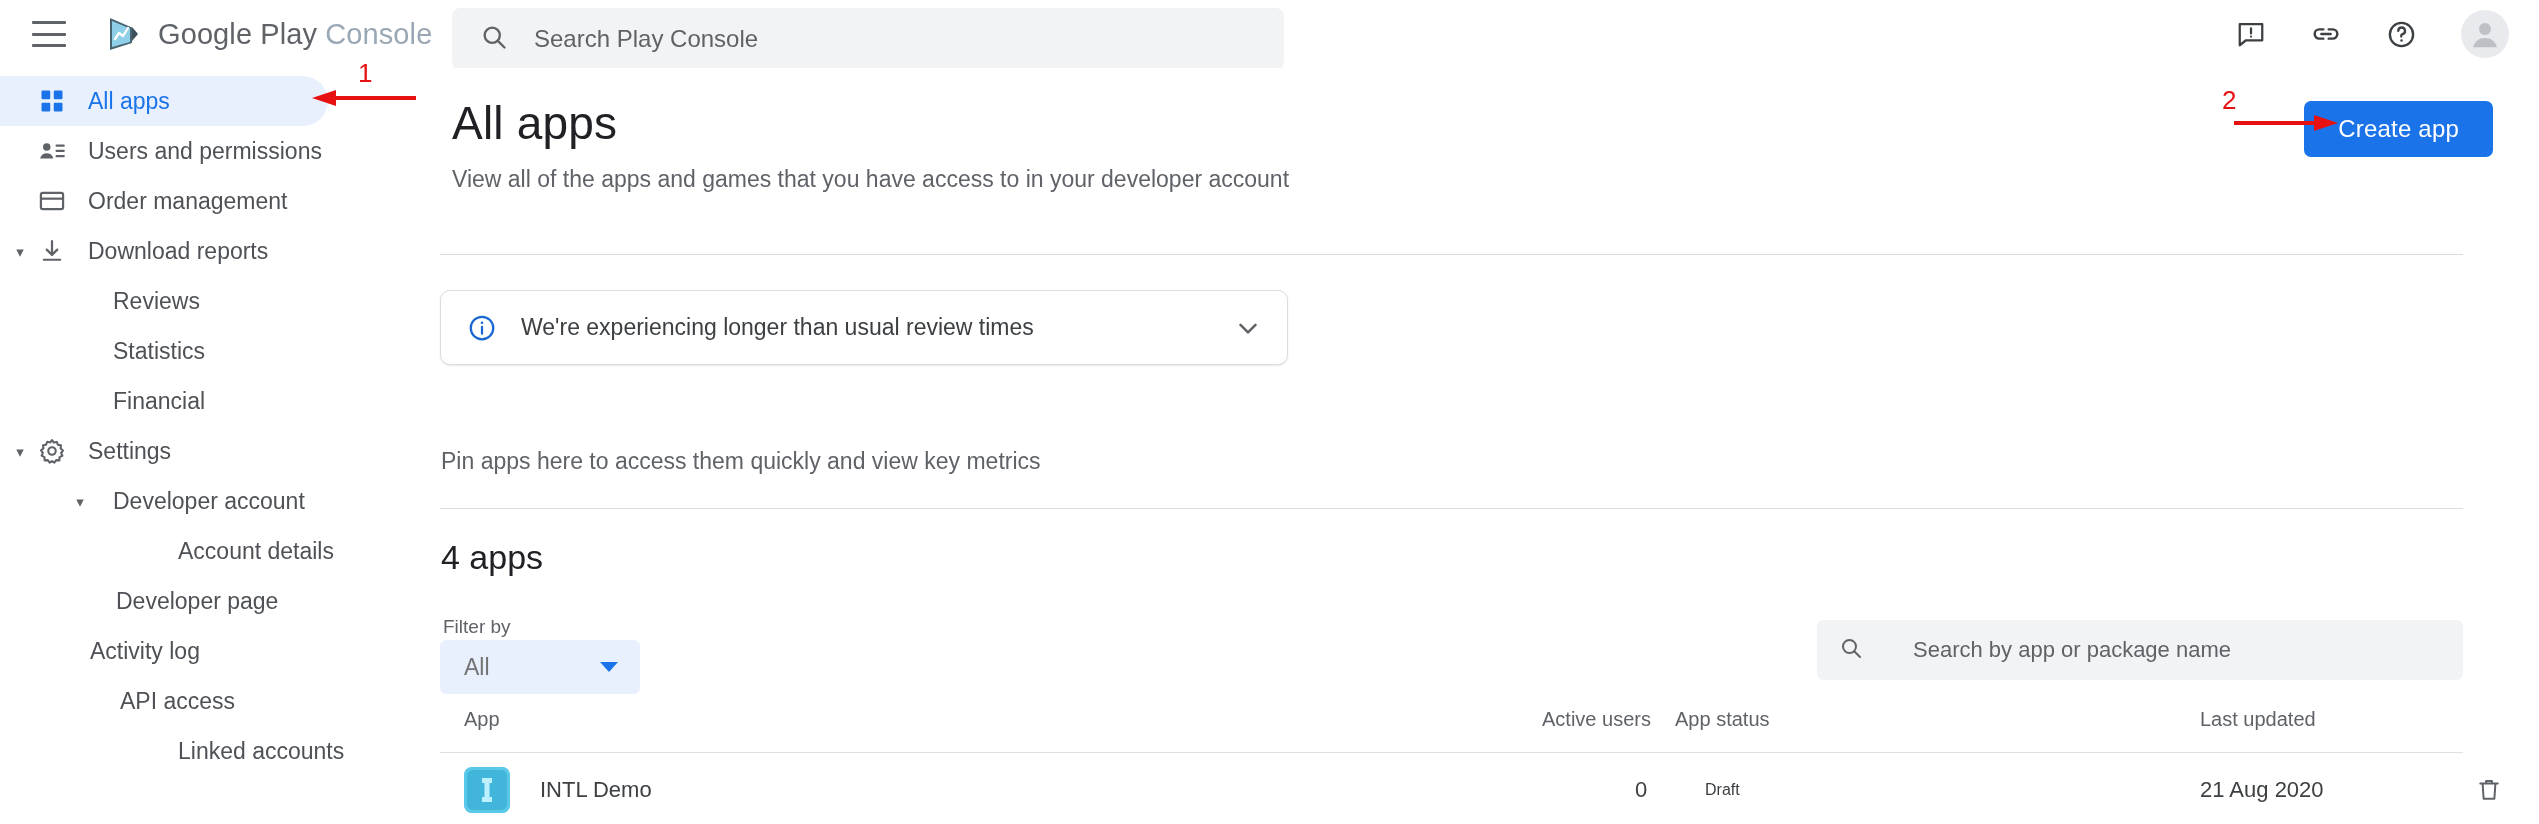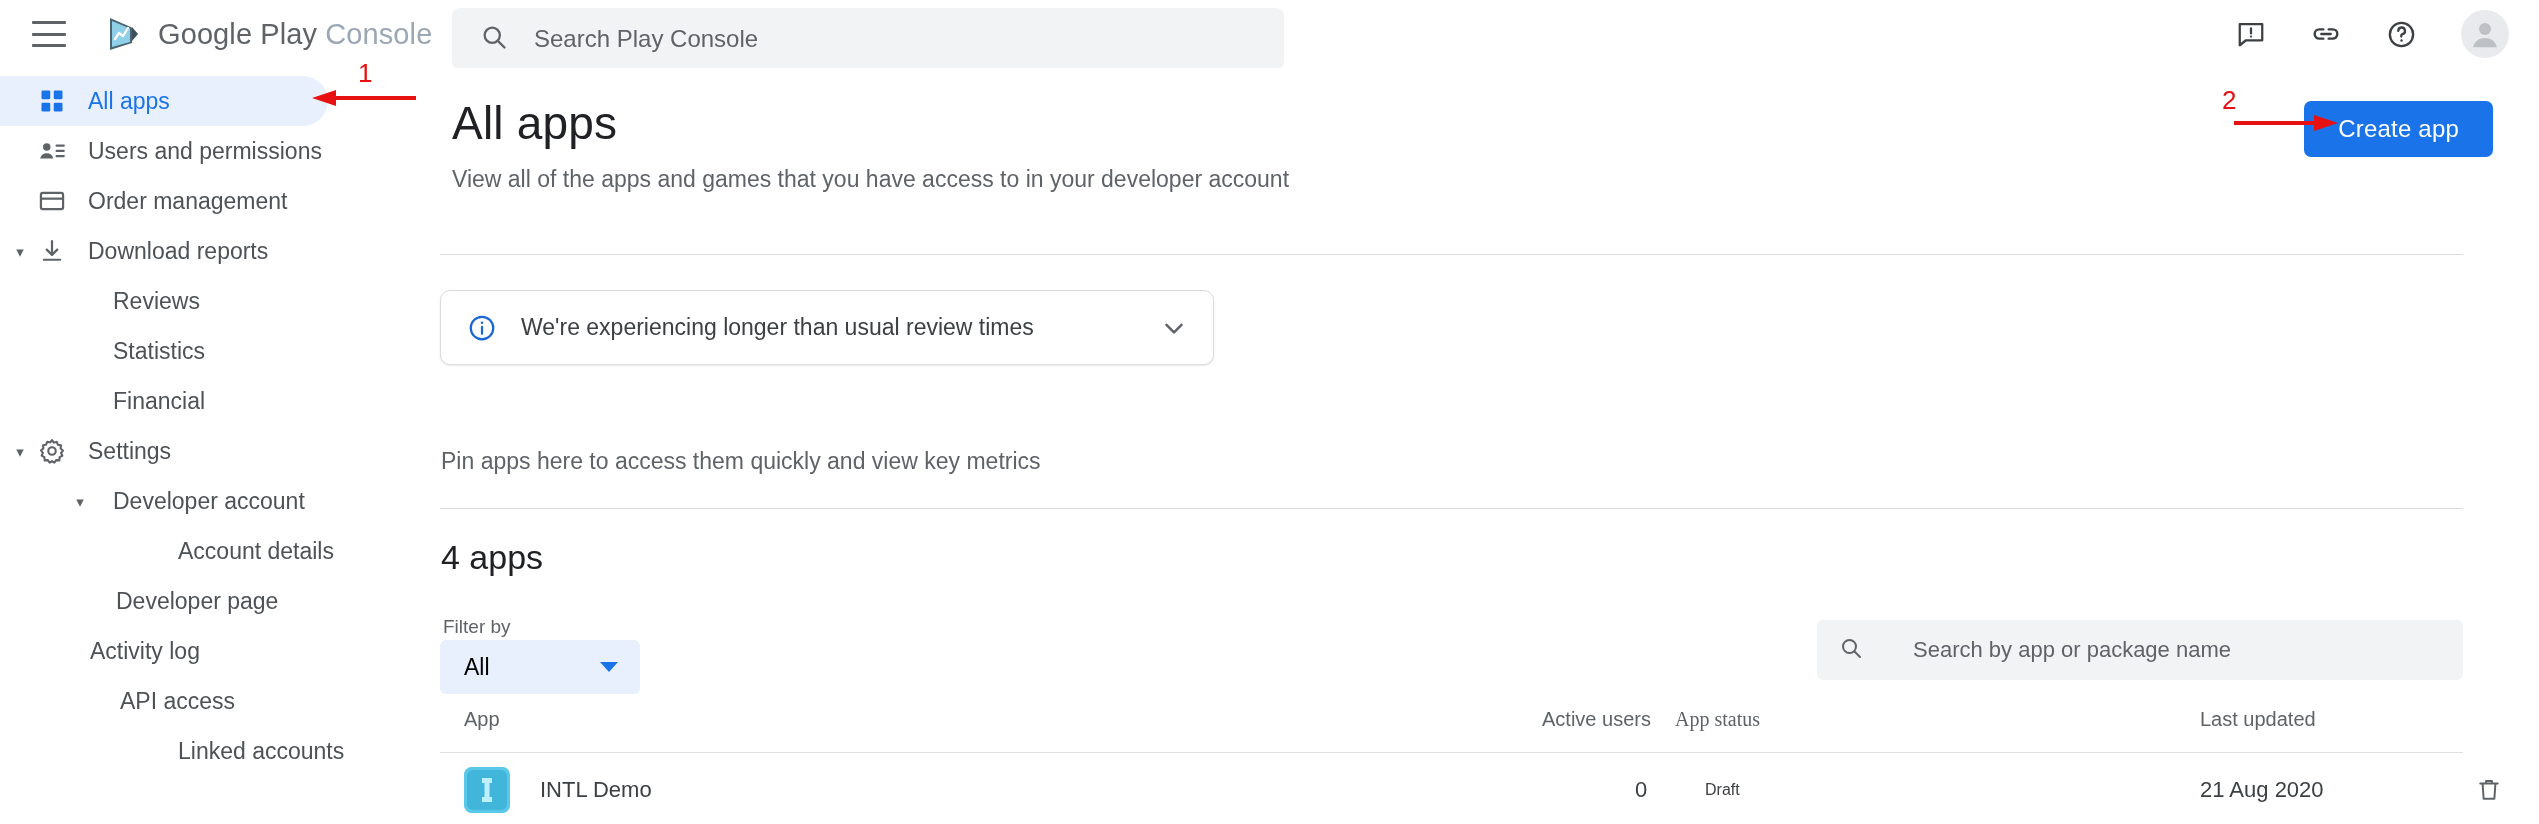--- a/index.html
+++ b/index.html
@@ -123,21 +123,21 @@
     border: none; border-radius: 7px;
     height: 56px; padding: 0 34px;
     font-family: "Liberation Sans", sans-serif;
     font-size: 24px; font-weight: 500;
     cursor: pointer;
     letter-spacing: .2px;
   }
 
   .banner {
     position: absolute; left: 0px; top: 222px;
-    width: 774px; height: 75px;
+    width: 848px; height: 75px;
     background: #fff;
     border: 1px solid #dadce0; border-radius: 10px;
     display: flex; align-items: center;
     box-shadow: 0 1px 2px rgba(60,64,67,.12);
     cursor: pointer;
   }
   .banner-icon { margin-left: 26px; flex: none; display: flex; }
   .banner-text { margin-left: 24px; font-size: 23px; color: #3c4043; }
   .banner-chev { position: absolute; right: 24px; display: flex; }
 
@@ -157,21 +157,21 @@
     position: absolute; left: 3px; top: 548px;
     font-size: 19px; color: #5f6368;
   }
   .filter-select {
     position: absolute; left: 0px; top: 572px;
     width: 200px; height: 54px;
     background: #e8f0fe; border-radius: 6px;
     display: flex; align-items: center;
     cursor: pointer;
   }
-  .filter-value { margin-left: 24px; font-size: 23px; color: #000000; }
+  .filter-value { margin-left: 24px; font-size: 23px; color: #737373; }
   .filter-caret {
     position: absolute; right: 22px;
     width: 0; height: 0;
     border-left: 9px solid transparent; border-right: 9px solid transparent;
     border-top: 10px solid #1a73e8;
   }
 
   .app-search {
     position: absolute; left: 1377px; top: 552px;
     width: 646px; height: 60px;
@@ -204,21 +204,21 @@
     display: flex; align-items: center; justify-content: center;
     overflow: hidden; flex: none;
   }
   .app-name { margin-left: 30px; font-size: 22px; color: #3c4043; white-space: nowrap; }
   .c-users { position: absolute; left: 1195px; font-size: 22px; color: #3c4043; }
   .c-status { position: absolute; left: 1265px; font-size: 16px; color: #3c4043; }
   .c-updated { position: absolute; left: 1760px; font-size: 22px; color: #3c4043; }
   .c-del { position: absolute; left: 2035px; cursor: pointer; display: flex; }
   .th-app { position: absolute; left: 24px; }
   .th-users { position: absolute; left: 1102px; }
-  .th-status { position: absolute; left: 1235px; font-family: Liberation Serif, serif; }
+  .th-status { position: absolute; left: 1235px; }
   .th-updated { position: absolute; left: 1760px; }
 
   
   .anno-num {
     position: absolute;
     color: #e81111; font-size: 26px;
     font-family: "Liberation Sans", sans-serif;
   }
   .anno-arrow { position: absolute; }
 </style>

